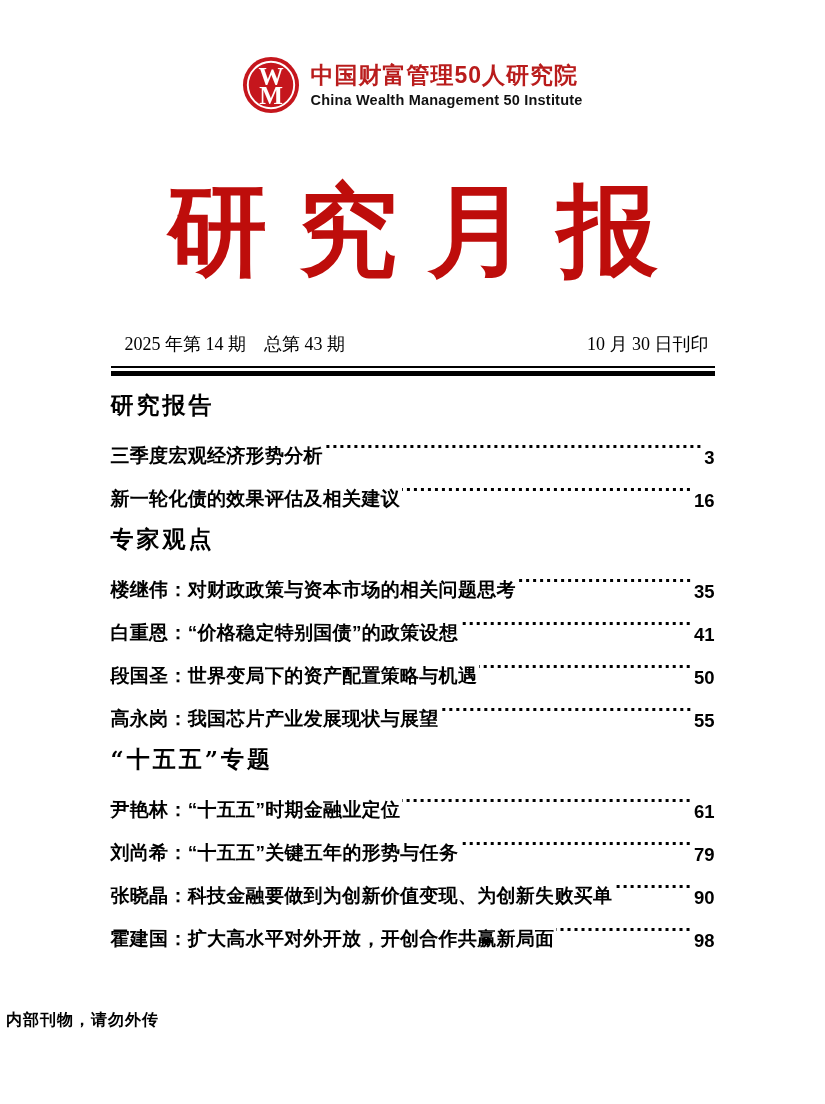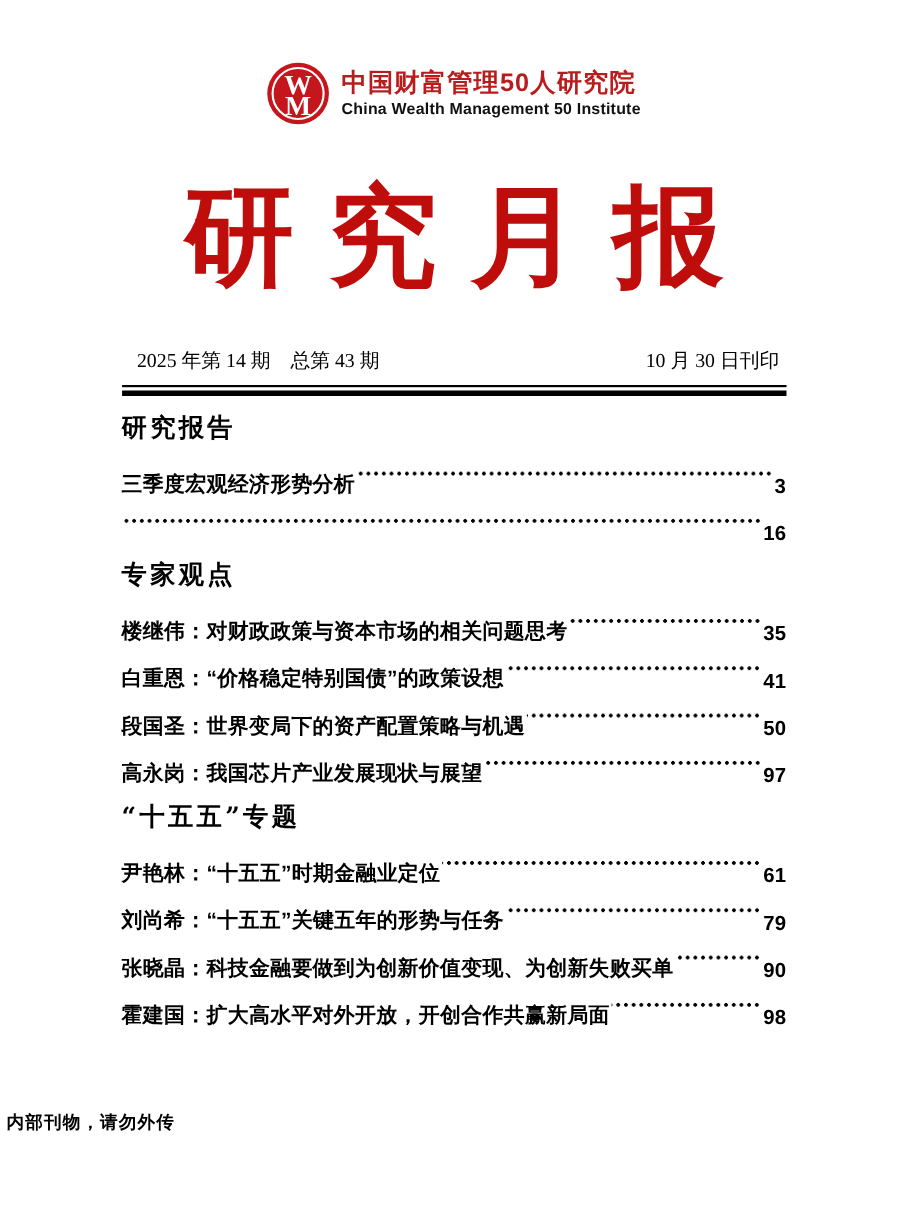--- a/index.html
+++ b/index.html
@@ -37,21 +37,21 @@
   .inst-en {
     font-size: 14.5px;
     font-weight: 600;
     letter-spacing: 0.2px;
     margin-top: 3px;
     color: #111111;
   }
 
   
   .masthead {
-    margin-top: 40px;
+    margin-top: 56px;
     text-align: center;
   }
   .masthead-title {
     display: inline-block;
     font-family: "DejaVu Serif", "Liberation Serif", serif;
     font-weight: bold;
     font-size: 100px;
     line-height: 1.2;
     color: #BE0D0B;
     letter-spacing: 30px;
@@ -163,20 +163,21 @@
     <div class="rule"></div>
 
     <div>
       <div class="toc-heading">研究报告</div>
       <div class="toc-row">
         <span class="toc-title">三季度宏观经济形势分析</span>
         <span class="leader"></span>
         <span class="toc-page">3</span>
       </div>
       <div class="toc-row">
+        <span class="toc-title">新一轮化债的效果评估及相关建议</span>
         <span class="leader"></span>
         <span class="toc-page">16</span>
       </div>
     </div>
 
     <div>
       <div class="toc-heading">专家观点</div>
       <div class="toc-row">
         <span class="toc-title">楼继伟：对财政政策与资本市场的相关问题思考</span>
         <span class="leader"></span>
@@ -188,21 +189,21 @@
         <span class="toc-page">41</span>
       </div>
       <div class="toc-row">
         <span class="toc-title">段国圣：世界变局下的资产配置策略与机遇</span>
         <span class="leader"></span>
         <span class="toc-page">50</span>
       </div>
       <div class="toc-row">
         <span class="toc-title">高永岗：我国芯片产业发展现状与展望</span>
         <span class="leader"></span>
-        <span class="toc-page">97</span>
+        <span class="toc-page">55</span>
       </div>
     </div>
 
     <div>
       <div class="toc-heading">“十五五”专题</div>
       <div class="toc-row">
         <span class="toc-title">尹艳林：“十五五”时期金融业定位</span>
         <span class="leader"></span>
         <span class="toc-page">61</span>
       </div>

